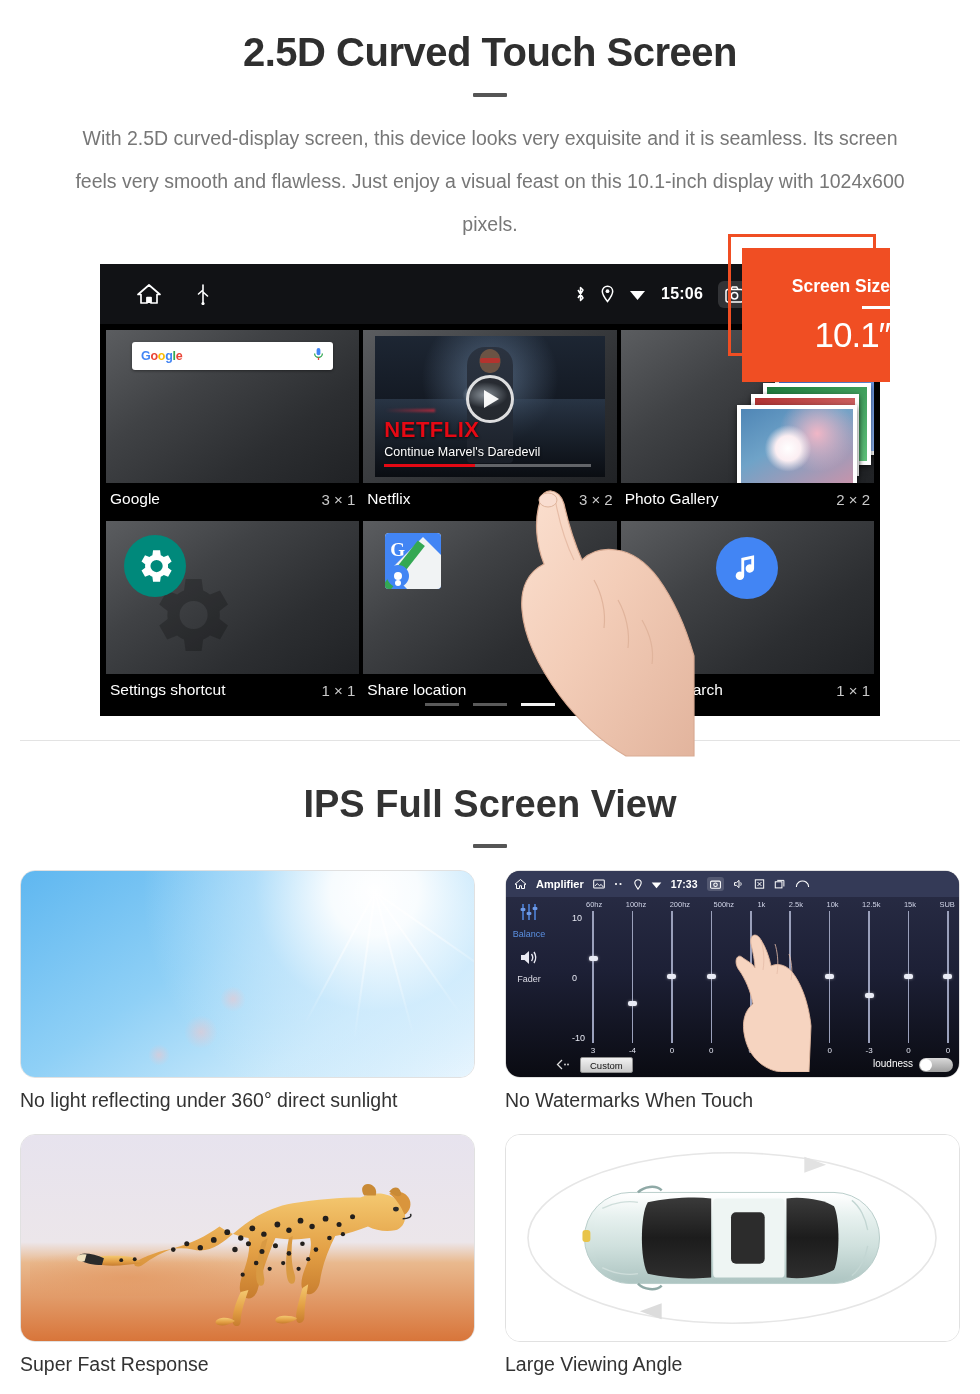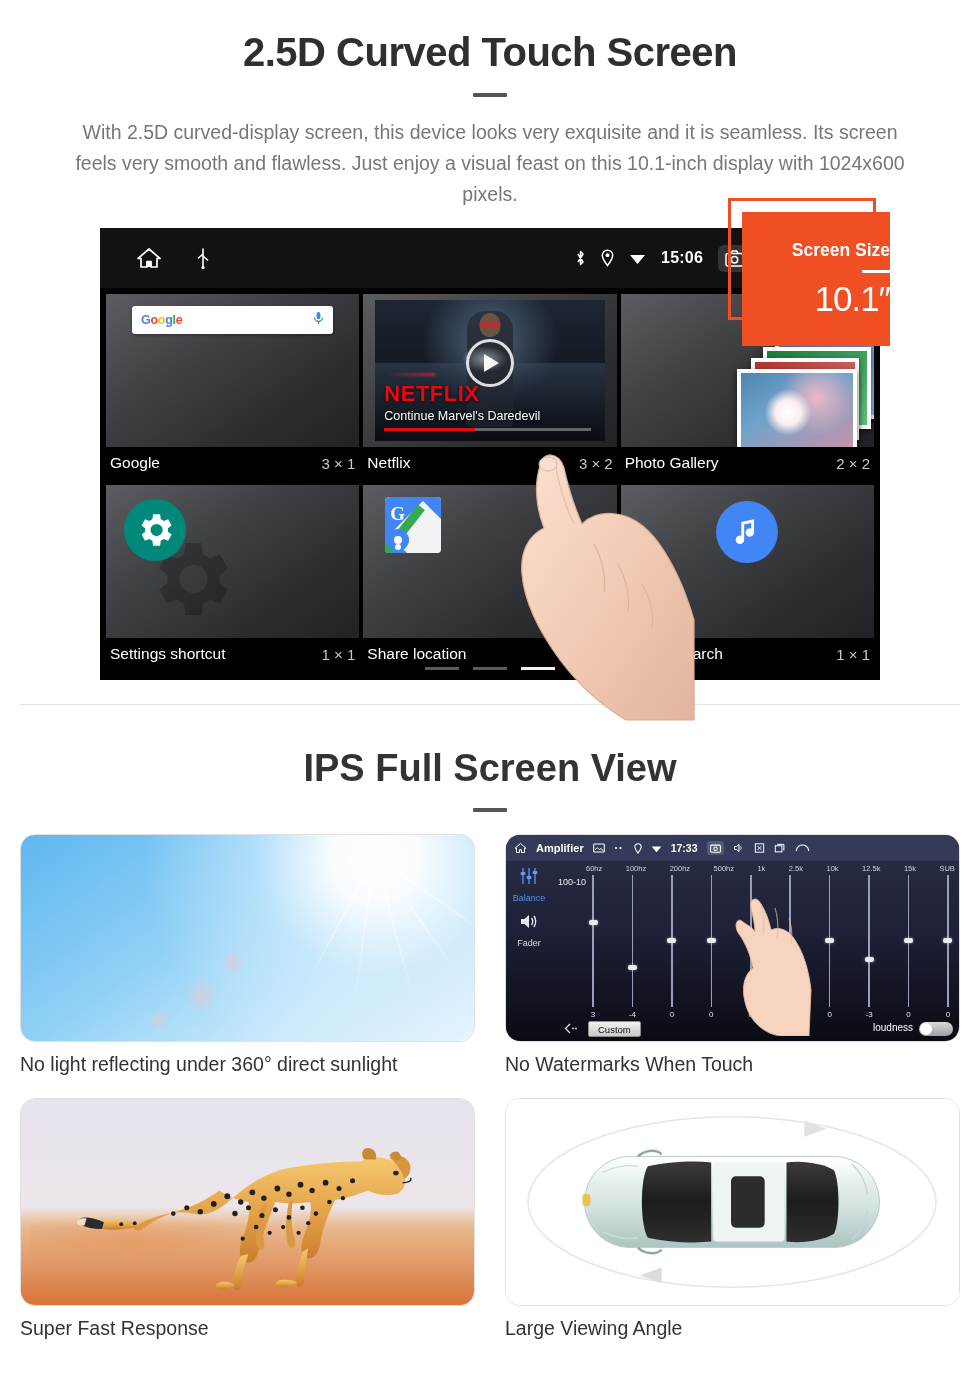--- a/index.html
+++ b/index.html
@@ -22,21 +22,21 @@
     letter-spacing: -0.5px;
   }
   .title-rule {
     width: 34px; height: 4px; background: #555;
     margin: 18px auto 20px auto; border-radius: 1px;
   }
   .hero-desc {
     width: 850px; margin: 8px auto;
     text-align: center;
     font-size: 19.5px;
-    line-height: 31px;
+    line-height: 43px;
     color: #777;
   }
 
   
   .device-wrap {
     position: relative;
     width: 780px;
     margin: 18px auto 0 auto;
   }
   .device {
@@ -301,41 +301,41 @@
   .amp-side .lab { font-size:9px; }
   .amp-side .lab.on { color:#5b8fe0; }
   .amp-side .lab.off { color:#dcdce6; }
   .eqpanel { flex:1; position:relative; padding: 4px 6px 0 0; }
   .eq-bands {
     position:absolute; left:34px; right:4px; top:3px;
     display:flex; justify-content:space-between;
   }
   .eq-bands span { color:#cfd3e6; font-size:7.5px; }
   .eq-scale {
-    position:absolute; left:6px; top:16px; bottom:34px; width:28px;
-    display:flex; flex-direction:row; justify-content:space-between;
+    position:absolute; left:20px; top:16px; bottom:34px; width:28px;
+    display:flex; flex-direction:column; justify-content:space-between;
   }
   .eq-scale b { color:#e6e8f2; font-size:9px; font-weight:normal; }
   .eq-sliders {
     position:absolute; left:34px; right:4px; top:14px; bottom:34px;
     display:flex; justify-content:space-between;
   }
   .eq-col { width:14px; position:relative; display:flex; justify-content:center; }
   .eq-track { width:1.5px; height:100%; background:#9aa0bb; }
   .eq-knob {
     position:absolute; width:9px; height:5px; border-radius:2px;
     background:#e9ebf5; box-shadow:0 0 3px rgba(255,255,255,.5);
   }
   .eq-vals {
     position:absolute; left:34px; right:4px; bottom:22px;
     display:flex; justify-content:space-between;
   }
   .eq-vals span { color:#e2e4f0; font-size:8px; width:14px; text-align:center; }
   .eq-foot {
-    position:absolute; left:12px; right:6px; bottom:2px; height:20px;
+    position:absolute; left:4px; right:6px; bottom:2px; height:20px;
     display:flex; align-items:center; gap:8px;
   }
   .eq-preset {
     background: linear-gradient(180deg,#f2f2f2,#c9c9c9);
     border:1px solid #8e8e8e; border-radius:2px;
     font-size:9.5px; color:#111; padding:1.5px 9px;
   }
   .eq-loud { margin-left:auto; display:flex; align-items:flex-start; gap:6px; }
   .eq-loud span { color:#fff; font-size:10px; }
   .eq-toggle {

